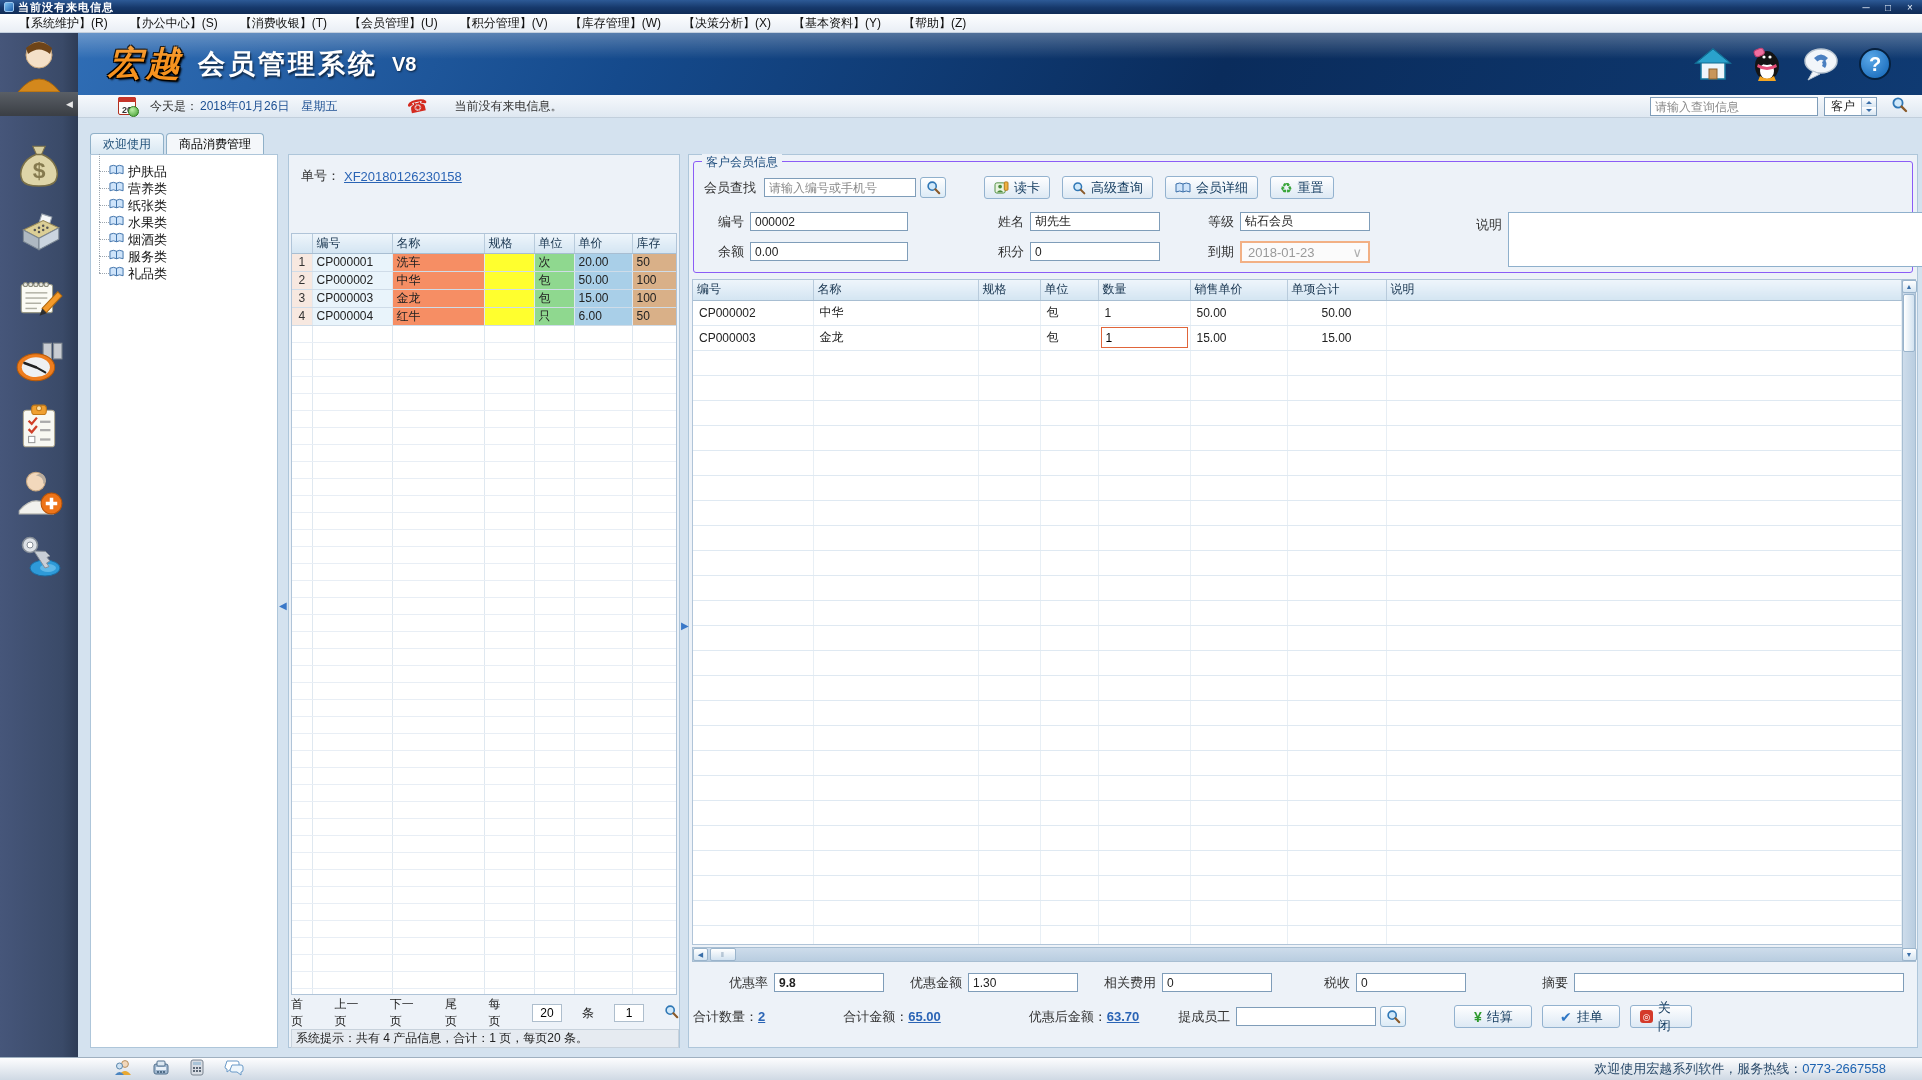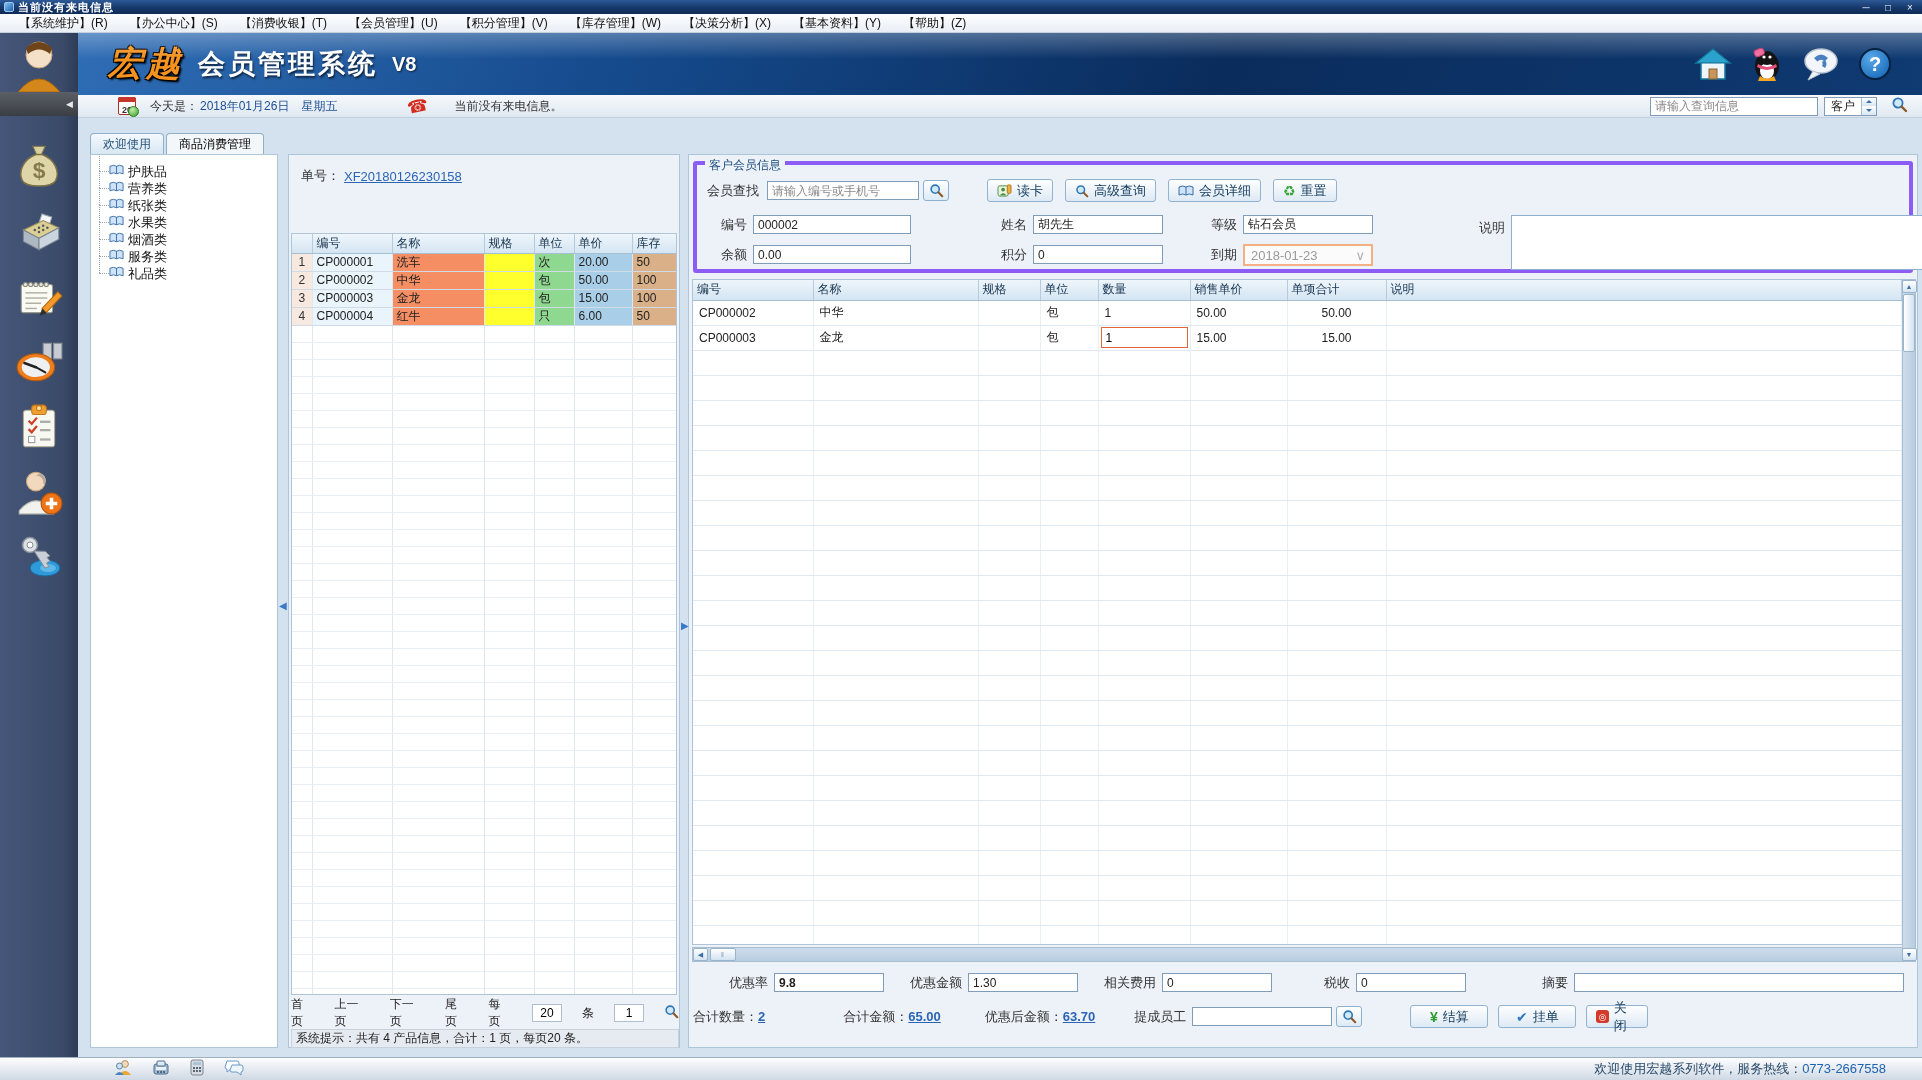--- a/index.html
+++ b/index.html
@@ -43,21 +43,21 @@
     background:linear-gradient(180deg,#f6f9fc,#dfe8f1); border-bottom:1px solid #c2cfdc;
     display:flex; align-items:center; }
   .cal-ico { position:relative; width:18px; height:18px; margin-left:40px; background:#fdfdfb; border:1px solid #b03020; border-radius:2px; font-size:9px; font-weight:bold; color:#333; text-align:center; line-height:24px; }
   .cal-ico::before { content:""; position:absolute; left:-1px; top:-1px; width:18px; height:5px; background:#c6362a; border-radius:2px 2px 0 0; }
   .cal-ico::after { content:""; position:absolute; right:-4px; bottom:-3px; width:9px; height:9px; border-radius:50%; background:radial-gradient(circle at 35% 30%,#bdf0a8,#3f9c2e); border:1px solid #2d7a1e; }
   .today-label { margin-left:14px; color:#333; }
   .today-date { color:#1c4f92; margin-left:2px; }
   .today-week { color:#1c4f92; margin-left:12px; }
   .phone-glyph { margin-left:70px; color:#d42a1e; font-size:17px; transform:rotate(-12deg); }
   .call-msg { margin-left:26px; color:#333; }
-  .info-right { margin-left:auto; margin-right:14px; display:flex; align-items:center; gap:6px; }
+  .info-right { margin-left:auto; margin-right:14px; display:flex; align-items:flex-end; gap:6px; }
   .inp { height:19px; border:1px solid #7f9db9; background:#fff; font-size:12px; padding:0 4px; font-family:inherit; color:#222; }
   .inp::placeholder { color:#8a8a8a; }
   .combo { height:19px; border:1px solid #7f9db9; background:#fff; display:flex; align-items:center; }
   .combo .cval { padding:0 6px; font-size:12px; }
   .spin { width:15px; height:17px; border-left:1px solid #a8bcd0; display:flex; flex-direction:column; }
   .spin i { flex:1; display:flex; align-items:center; justify-content:center; background:linear-gradient(#fefeff,#d8e6f2); }
   .spin i::before { content:""; border:3px solid transparent; }
   .spin .up::before { border-bottom-color:#3a6ea8; margin-top:-3px; }
   .spin .dn::before { border-top-color:#3a6ea8; margin-bottom:-3px; }
 
@@ -109,21 +109,21 @@
   .pgrid td.c-price{ background:#a9cfe8; }
   .pgrid td.c-stock{ background:#d9b088; }
 
   .pager { position:absolute; left:2px; top:846px; width:388px; height:24px; display:flex; align-items:center;
     justify-content:flex-end; gap:20px; font-size:12px; color:#222; }
   .pager .pginp { width:30px; height:18px; border:1px solid #aebecd; background:#fff; text-align:center; font-size:12px; font-family:inherit; }
   .hintbar { position:absolute; left:2px; top:874px; width:388px; height:19px; background:#e6ebf1;
     border:1px solid #c8d2dc; display:flex; align-items:center; padding:0 4px; font-size:12px; color:#222; }
 
   .right-panel { left:610px; top:36px; width:1230px; height:894px; }
-  .fieldset { position:absolute; left:4px; top:6px; width:1220px; height:112px; border:4px solid #8b5cf6; border-radius:3px; }
+  .fieldset { position:absolute; left:4px; top:6px; width:1220px; height:112px; border:1px solid #8b5cf6; border-radius:3px; }
   .legend { position:absolute; left:8px; top:-8px; background:#edf2f8; padding:0 4px; color:#1f4e7e; font-size:12px; }
   .msearch-row { position:absolute; left:10px; top:14px; display:flex; align-items:center; }
   .lbl { font-size:13px; color:#333; }
   .toolbtn { height:23px; border:1px solid #93b2cf; border-radius:3px; background:linear-gradient(180deg,#fefeff,#dde9f4);
     display:inline-flex; align-items:center; gap:5px; padding:0 9px; font-size:13px; color:#123a5e; }
   .field-row { position:absolute; display:flex; align-items:center; }
   .fl { width:40px; text-align:right; margin-right:6px; font-size:13px; color:#333; }
   .expire-box { width:130px; height:22px; border:2px solid #f2b084; background:#fbfbfb; color:#9a9a9a;
     display:flex; align-items:center; justify-content:space-between; padding:0 6px; font-size:13px; }
   .note-area { position:absolute; left:768px; top:50px; display:flex; }
@@ -1250,21 +1250,21 @@
       <input class="inp" style="width: 110px; margin-left: 6px;" value="0">
       <span class="lbl" style="margin-left:76px">摘要</span>
       <input class="inp" style="width: 330px; margin-left: 6px;">
     </div>
 
     <div class="checkout2">
       <span class="lbl">合计数量：</span>
       <span class="link-val">2</span>
       <span class="lbl" style="margin-left:78px">合计金额：</span>
       <span class="link-val">65.00</span>
-      <span class="lbl" style="margin-left:44px">优惠后金额：</span>
+      <span class="lbl" style="margin-left:88px">优惠后金额：</span>
       <span class="link-val">63.70</span>
       <span class="lbl" style="margin-left:39px">提成员工</span>
       <input class="inp" style="width: 140px; margin-left: 6px;">
       <span class="magbtn">
         <svg width="15" height="15" viewBox="0 0 17 17">
             <circle cx="7" cy="7" r="4.6" fill="#cfe8fa" stroke="#2f77b5" stroke-width="1.8"></circle>
             <line x1="10.6" y1="10.6" x2="15" y2="15" stroke="#8a5a2a" stroke-width="2.4" stroke-linecap="round"></line>
           </svg>
       </span>
       <span class="toolbtn" style="margin-left:48px; width:78px; justify-content:center">

